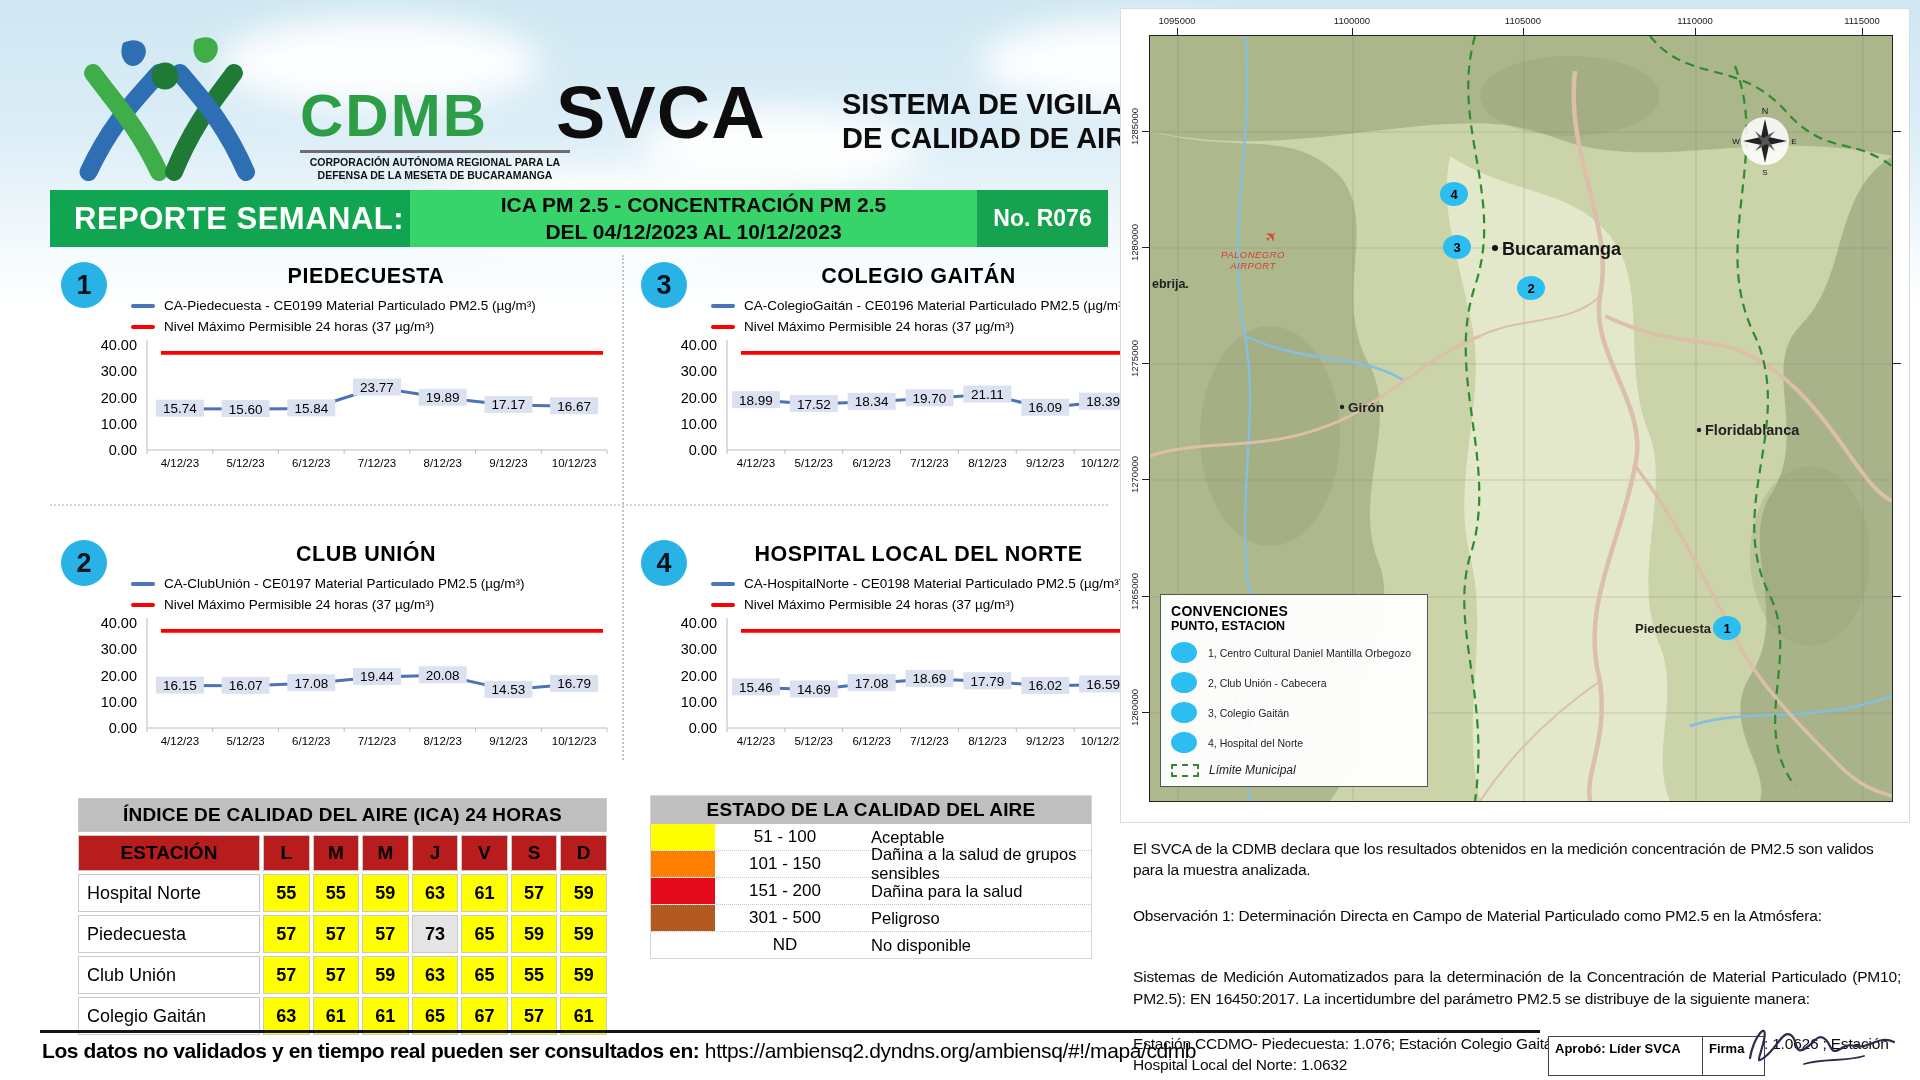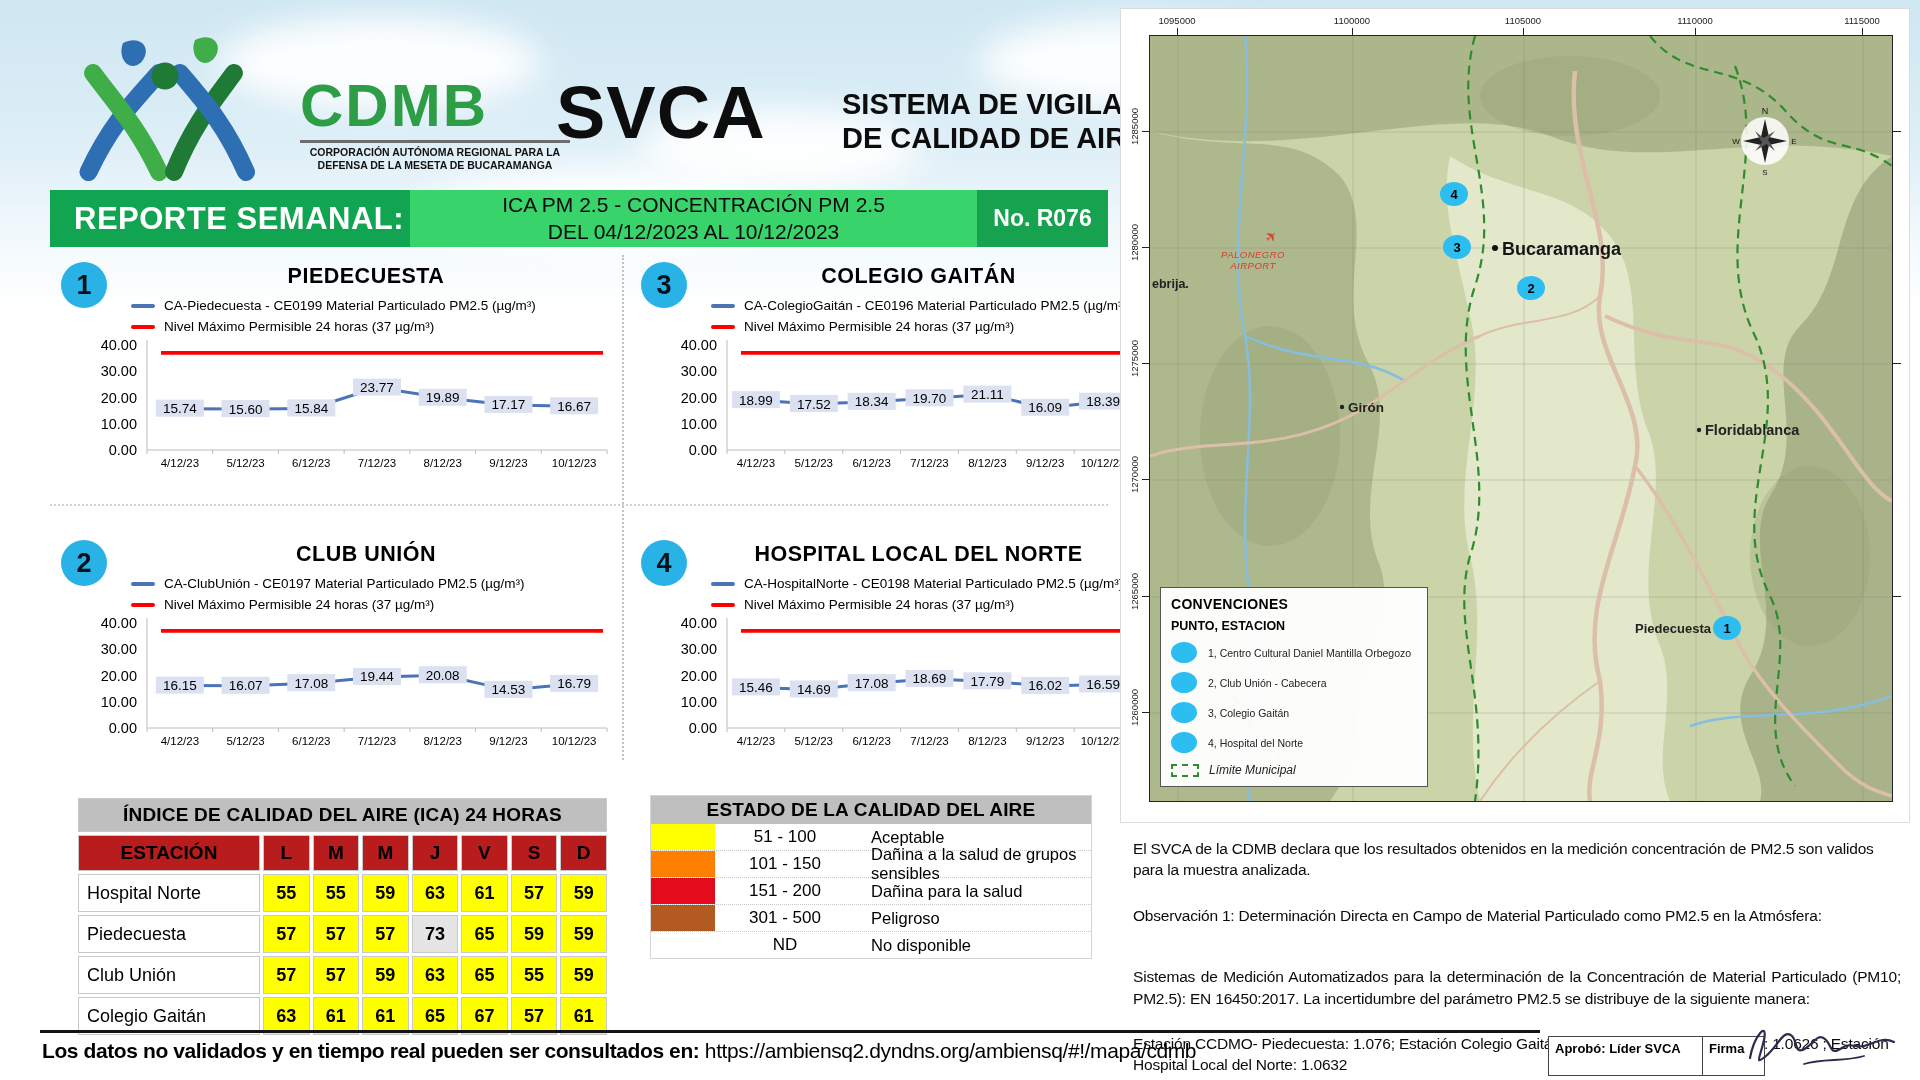--- a/index.html
+++ b/index.html
@@ -4,33 +4,33 @@
 <style>
   html,body{margin:0;padding:0;}
   .page{position:relative;width:1920px;height:1080px;background:#ffffff;overflow:hidden;
         font-family:"Liberation Sans",sans-serif;color:#000;}
   
   .sky{position:absolute;left:0;top:0;width:1920px;height:310px;
        background:linear-gradient(180deg,#cfe7f2 0%,#ddeef7 45%,#f4fafd 80%,#ffffff 100%);}
   .cloud{position:absolute;background:#ffffff;border-radius:50%;filter:blur(16px);opacity:.95;}
   
   .logo-art{position:absolute;left:66px;top:34px;width:225px;height:150px;}
-  .logo-text{position:absolute;left:300px;top:76px;width:270px;}
+  .logo-text{position:absolute;left:300px;top:86px;width:270px;}
   .logo-acronym{font-size:60px;font-weight:bold;color:#2d9e46;letter-spacing:2px;line-height:1;}
   .logo-rule{height:3px;background:#6d6d6d;margin:4px 0 3px 0;}
   .logo-sub{font-size:10.5px;font-weight:bold;color:#111;line-height:1.25;text-align:center;}
   
   .svca{position:absolute;left:556px;top:70px;font-size:74px;font-weight:bold;letter-spacing:1px;color:#0d0d0d;}
   .svca-sub{position:absolute;left:842px;top:88px;font-size:29px;font-weight:bold;line-height:1.17;color:#0d0d0d;}
   
   .banner{position:absolute;left:50px;top:190px;width:1058px;height:57px;display:flex;}
   .banner-label{width:360px;display:flex;align-items:center;padding-left:24px;box-sizing:border-box;
                 color:#fff;font-size:31px;font-weight:bold;letter-spacing:.5px;}
   .banner-subject{flex:1;display:flex;flex-direction:column;align-items:center;justify-content:center;
-                  font-size:21px;font-weight:normal;color:#0a0a0a;line-height:1.25;}
+                  font-size:21px;font-weight:bold;color:#0a0a0a;line-height:1.25;}
   .banner-number{width:131px;display:flex;align-items:center;justify-content:center;
                  color:#fff;font-size:23px;font-weight:bold;}
   
   .chart-sec{position:absolute;height:238px;}
   .badge{position:absolute;left:6px;top:10px;width:46px;height:46px;border-radius:50%;
          background:#29b2e6;display:flex;align-items:center;justify-content:center;
          font-size:27px;font-weight:bold;color:#08121a;}
   .chart-title{position:absolute;left:0;right:0;top:12px;text-align:center;padding-left:62px;
                font-size:21.5px;font-weight:bold;letter-spacing:.5px;}
   .legend{position:absolute;left:76px;top:44px;font-size:13.5px;line-height:1.55;}
@@ -62,21 +62,21 @@
   .map-panel{position:absolute;left:1120px;top:8px;width:790px;height:815px;background:#fff;border:1px solid #dcdcdc;box-sizing:border-box;}
   .map-box{position:absolute;left:28px;top:26px;width:742px;height:765px;border:1.5px solid #222;box-sizing:content-box;overflow:hidden;}
   .map-box svg{display:block;}
   .map-xlab{position:absolute;top:6px;font-size:9.5px;color:#222;transform:translateX(-50%);}
   .map-xtick{position:absolute;top:19px;width:1px;height:8px;background:#222;}
   .map-ylab{position:absolute;width:44px;text-align:center;font-size:9.5px;color:#222;transform:rotate(-90deg);transform-origin:center;}
   .map-ytick{position:absolute;width:8px;height:1px;background:#222;}
   .conv{position:absolute;left:10px;bottom:14px;width:268px;background:rgba(255,255,255,.96);
         border:1.5px solid #555;padding:8px 10px 9px 10px;box-sizing:border-box;}
   .conv-title{font-size:14px;font-weight:bold;letter-spacing:.3px;}
-  .conv-sub{font-size:12.5px;font-weight:bold;margin-top:7px;}
+  .conv-sub{font-size:12.5px;font-weight:bold;}
   .conv-item{display:flex;align-items:center;margin-top:9px;}
   .conv-dot{width:26px;height:21px;border-radius:50%;background:#2cbdf1;margin-right:11px;flex:0 0 auto;}
   .conv-item span{font-size:10.5px;color:#222;}
   .conv-bound{display:flex;align-items:center;margin-top:10px;}
   .conv-bound-icon{width:28px;height:13px;border:2px dashed #2e8b2e;margin-right:10px;box-sizing:border-box;}
   .conv-bound span{font-size:12px;color:#222;font-style:italic;}
   
   .notes{position:absolute;left:1133px;top:838px;width:768px;font-size:15.5px;line-height:1.38;
          letter-spacing:-0.2px;color:#0b0b0b;}
   .notes p{margin:0 0 24px 0;}

